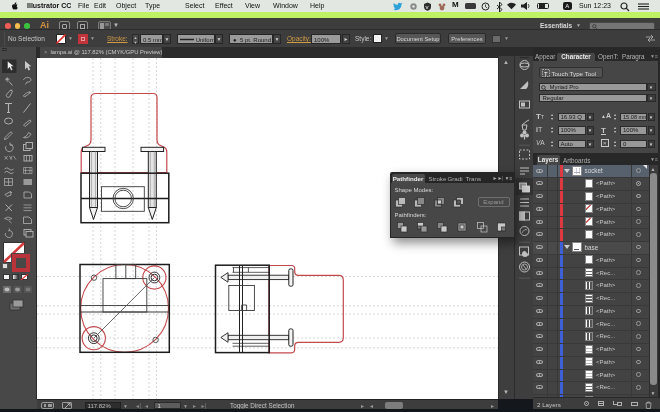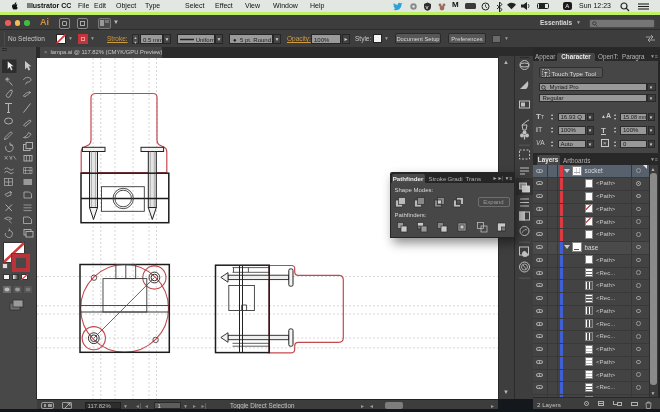--- a/index.html
+++ b/index.html
@@ -2,21 +2,21 @@
 <html><head><meta charset="utf-8">
 <style>
 *{margin:0;padding:0;box-sizing:border-box;}
 html,body{width:660px;height:412px;overflow:hidden;background:#14181d;font-family:"Liberation Sans",sans-serif;}
 #app{position:relative;width:660px;height:412px;}
 .abs{position:absolute;}
 
 #menubar{left:0;top:0;width:660px;height:12px;background:#e2e7e1;color:#111;font-size:7px;}
 #menubar .mi{position:absolute;top:2px;white-space:nowrap;}
 
-#titlebar{left:0;top:12px;width:660px;height:17px;background:#3d3d3d;border-top:3px solid #bef264;}
+#titlebar{left:0;top:12px;width:660px;height:17px;background:#3d3d3d;border-top:6px solid #bef264;}
 .tl{position:absolute;top:5px;width:5.5px;height:5.5px;border-radius:50%;}
 
 #controlbar{left:0;top:29px;width:660px;height:18px;background:#3d3d3d;border-top:1px solid #2c2c2c;color:#c7c7c7;font-size:6.5px;}
 .gold{color:#cf9a44;}
 .fieldL{position:absolute;background:#9a9a9a;border:1px solid #262626;color:#1d1d1d;font-size:6px;line-height:7px;white-space:nowrap;overflow:hidden;}
 .darr{position:absolute;background:#424242;border:1px solid #262626;color:#ccc;}
 .btn{position:absolute;background:#565656;border:1px solid #2a2a2a;border-radius:2px;color:#d8d8d8;font-size:6.5px;text-align:center;}
 
 #tabrow{left:37px;top:47px;width:623px;height:11px;background:#2b2b2b;}
 #doctab{position:absolute;left:3px;top:0;width:122px;height:11px;background:#474747;color:#c9c9c9;font-size:5.8px;line-height:11px;white-space:nowrap;overflow:hidden;}

